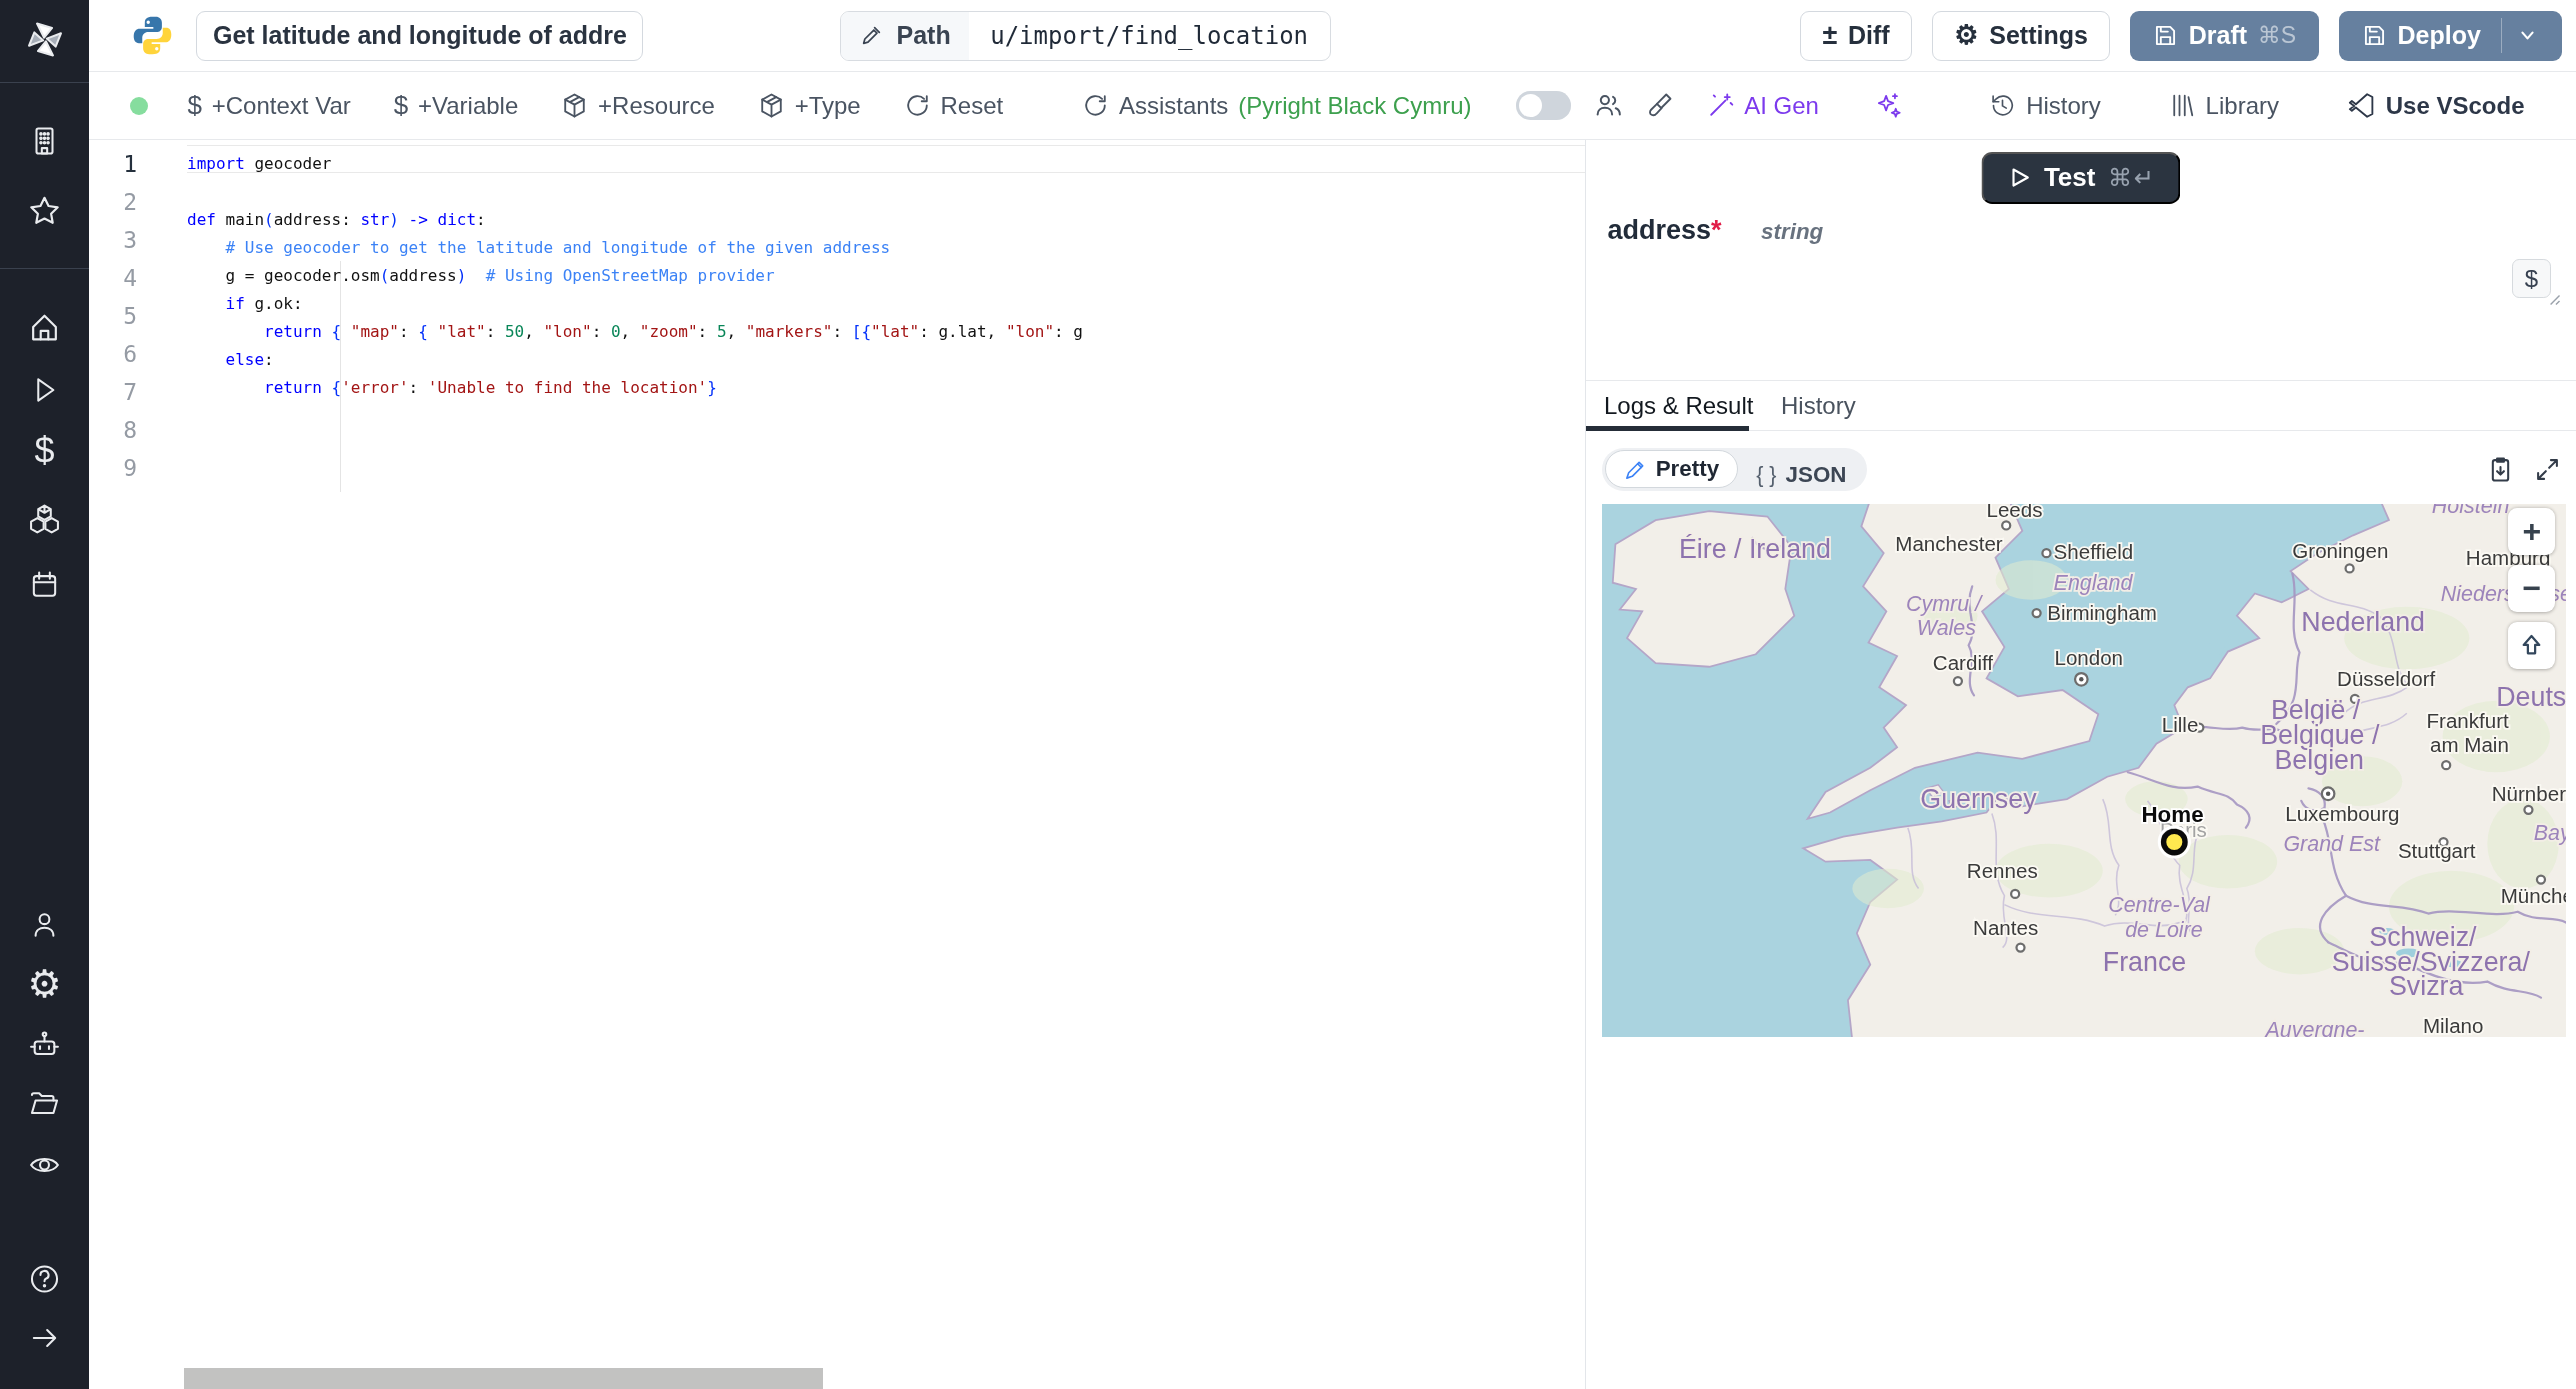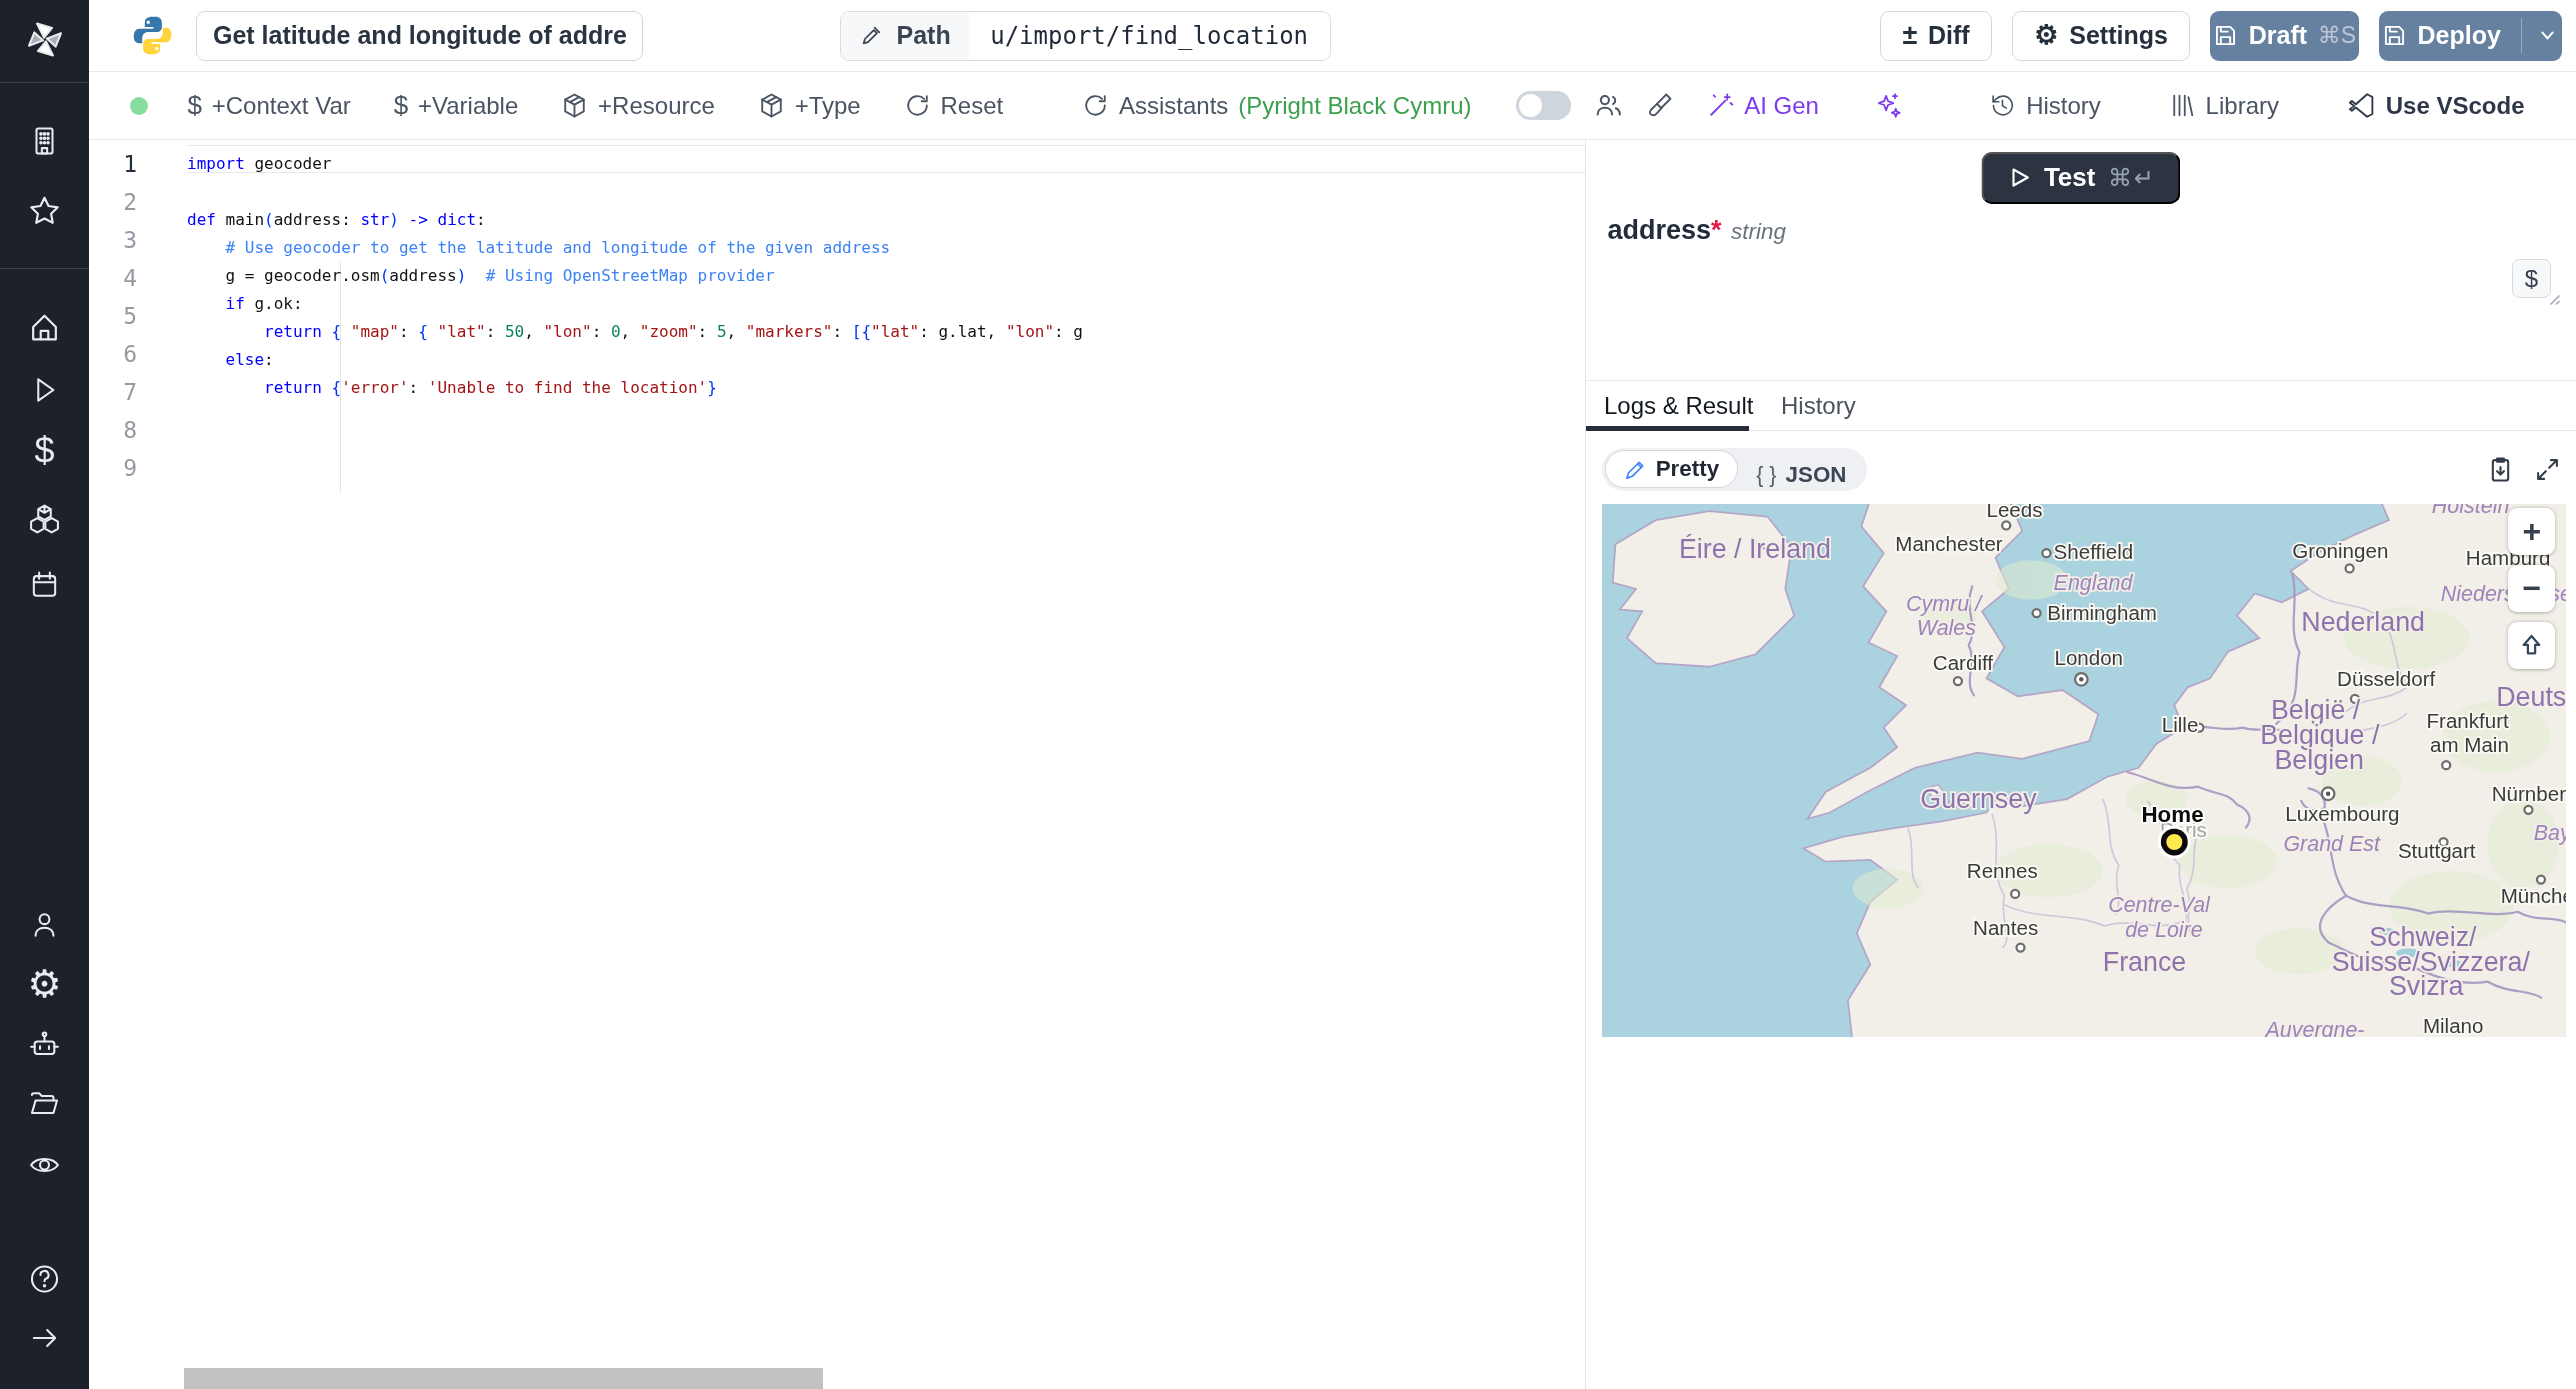--- a/index.html
+++ b/index.html
@@ -21,21 +21,21 @@
   .title-input { margin-left:23px; width:447px; height:50px; border:0.9px solid #d4d9df; border-radius:9px;
                  font-family:inherit; font-size:25px; font-weight:700; color:#2a3340; padding:0 16px; outline:none; }
   .path-group { position:absolute; left:751px; top:10.7px; height:50px; display:flex; align-items:center;
                 border:0.9px solid #d8dce1; border-radius:9px; overflow:hidden; background:#fff; cursor:pointer; }
   .path-left { display:flex; align-items:center; gap:12.5px; padding:0 18px; height:100%; background:#f6f8fa;
                font-size:25px; font-weight:700; color:#3a4452; }
   .path-value { padding:0 21.5px; font-family:"DejaVu Sans Mono",monospace; font-size:24px; color:#1f2937; }
   .tb-right { margin-left:auto; display:flex; align-items:center; gap:19.7px; padding-right:14.3px; }
   .btn-ghost { display:flex; align-items:center; gap:10.7px; height:50px; padding:0 21.5px; border:0.9px solid #d4d9df;
                border-radius:9px; background:#fff; font-size:25px; font-weight:600; color:#26303d; cursor:pointer; }
-  .btn-fill { display:flex; align-items:center; gap:10.7px; height:50px; padding:0 3px; border:none;
+  .btn-fill { display:flex; align-items:center; gap:10.7px; height:50px; padding:0 23px; border:none;
               border-radius:9px; background:#66809f; font-size:25px; font-weight:700; color:#fff; cursor:pointer; }
   .btn-kbd { color:rgba(255,255,255,.55); font-weight:400; font-size:23px; }
   .deploy-sep { width:0.9px; align-self:stretch; margin:7.2px 3.6px 7.2px 9px; background:rgba(255,255,255,.35); }
   .glyph { font-size:27px; line-height:1; }
 
   
   .toolbar { position:absolute; left:89px; top:72px; width:2487px; height:68px; background:#fff;
              border-bottom:0.9px solid #e7e9ec; display:flex; align-items:center; font-size:24px; color:#4a5462; }
   .status-dot { width:18px; height:18px; border-radius:50%; background:#86dd9e; margin:0 18px 0 41px; flex:0 0 auto; }
   .tb-item { display:flex; align-items:center; gap:9.8px; padding:0 21.5px; cursor:pointer; white-space:nowrap; }
@@ -62,21 +62,21 @@
   .h-scrollbar { position:absolute; left:95px; bottom:0; width:639px; height:22.4px; background:#c2c2c1; cursor:pointer; }
 
   
   .right { position:absolute; left:1585px; top:140px; width:991px; height:1250px; background:#fff; border-left:0.9px solid #e3e6ea; }
   .test-btn { position:absolute; left:50%; transform:translateX(-50%); top:11.6px; height:52px; background:#2b3440;
               border-radius:10.7px; color:#fff; display:flex; align-items:center; gap:12.5px; padding:0 23px;
               font-size:26px; font-weight:700; cursor:pointer; }
   .test-kbd { color:#98a2af; font-weight:400; font-size:24px; letter-spacing:1.8px; }
   .arg-label { position:absolute; left:21.5px; top:75px; font-size:27px; font-weight:700; color:#222c3a; }
   .req-star { color:#e11d48; }
-  .arg-type { font-style:italic; font-weight:400; font-size:22.4px; color:#68727f; margin-left:2px; }
+  .arg-type { font-style:italic; font-weight:700; font-size:22.4px; color:#68727f; margin-left:32px; }
   .arg-input { position:absolute; left:19.7px; top:111px; width:957px; height:55px; border:0.9px solid #cfd4da;
                border-radius:10.7px; font-family:inherit; font-size:24px; color:#222c3a; padding:0 72px 0 18px; outline:none; }
   .dollar-btn { position:absolute; right:25px; top:119px; width:39px; height:39px; background:#f7f8f9;
                 border:0.9px solid #d6dade; border-radius:7.2px; font-size:24px; color:#374151;
                 display:flex; align-items:center; justify-content:center; cursor:pointer; }
   .resize-h { position:absolute; left:961px; top:152px; }
 
   .tabs { position:absolute; left:0; top:240px; width:100%; height:51px; border-top:0.9px solid #e7e9ec; border-bottom:0.9px solid #e7e9ec; }
   .tab { position:absolute; top:0; height:100%; display:flex; align-items:center; font-size:24px; cursor:pointer; }
   .tab-active { left:18px; color:#12181f; }

